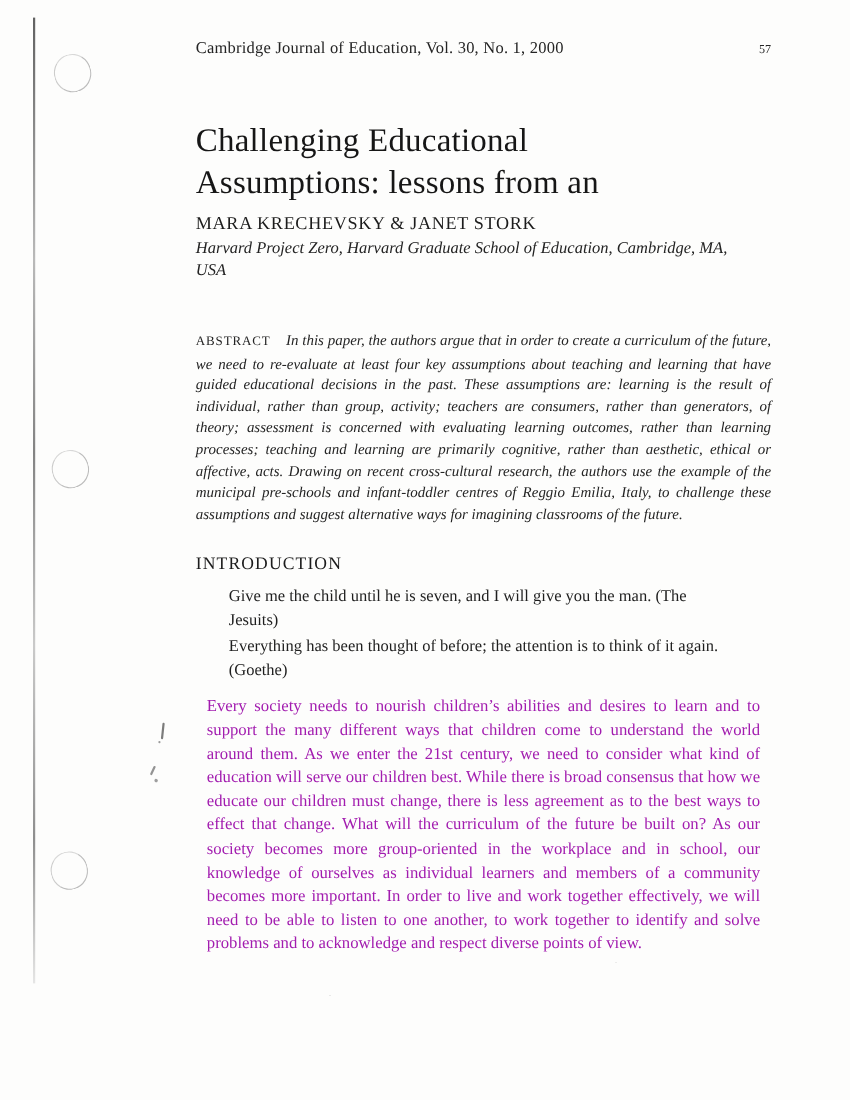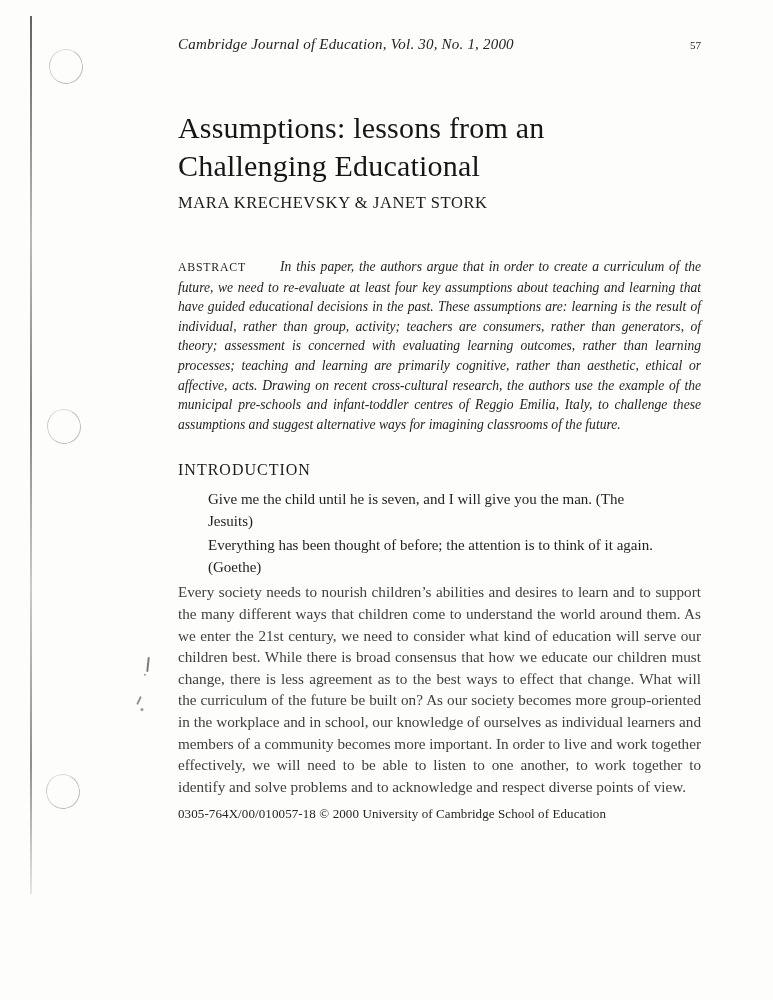--- a/index.html
+++ b/index.html
@@ -63,21 +63,21 @@
     width: 2.5px; height: 2.5px; background: rgba(95,95,95,.6); border-radius: 50%;
   }
 
   .content {
     position: absolute; left: 178px; top: 36px; width: 523px;
   }
   .header-row {
     display: flex; justify-content: space-between; align-items: baseline;
   }
   .journal-line {
-    font-style: italic; font-size: 15px; color: #242424; letter-spacing: 0.2px;
+    font-size: 15px; color: #242424; letter-spacing: 0.2px;
   }
   .page-num { font-size: 11px; color: #242424; }
 
   .article-title {
     margin-top: 56px;
     font-size: 30px; line-height: 38px; font-weight: 400;
     color: #161616; letter-spacing: 0.2px;
   }
   .authors {
     margin-top: 8px;
@@ -88,37 +88,37 @@
     font-style: italic; font-size: 15px; line-height: 20px; color: #232323;
   }
 
   .abstract {
     margin-top: 44px;
     font-style: italic; font-size: 13.6px; line-height: 19.6px;
     text-align: justify; color: #242424;
   }
   .abstract-label {
     font-style: normal; font-size: 11.8px; letter-spacing: 0.8px;
-    margin-right: 34px; color: #242424;
+    margin-right: 14px; color: #242424;
   }
 
   .section-heading {
     margin-top: 27px;
     font-size: 16px; letter-spacing: 1px; font-weight: 400; color: #1c1c1c;
   }
 
   .quote-block { margin-top: 10px; margin-left: 30px; width: 446px; }
   .quote {
     font-size: 15px; line-height: 21.5px; color: #1f1f1f;
     text-align: left; margin: 0 0 3px 0;
   }
 
   .body-para {
-    margin: 0; font-size: 15.2px; line-height: 21.6px;
-    text-align: justify; color: #404040;
+    margin: 10px; font-size: 15.2px; line-height: 21.6px;
+    text-align: justify; color: #a21caf;
   }
   .body-para.indented { text-indent: 30px; }
 
   .footer-line {
     margin-top: 9px; font-size: 13px; color: #242424; letter-spacing: 0.1px;
   }
 </style>
 </head>
 <body>
 
@@ -131,34 +131,37 @@
 <div class="margin-mark-2"></div>
 
 <div class="content">
 
   <div class="header-row">
     <span class="journal-line">Cambridge Journal of Education, Vol. 30, No. 1, 2000</span>
     <span class="page-num">57</span>
   </div>
 
   <div class="article-title">
+    <div>Challenging Educational</div>
     <div>Assumptions: lessons from an</div>
-    <div>Challenging Educational</div>
   </div>
 
   <div class="authors">MARA KRECHEVSKY &amp; JANET STORK</div>
 
+  <div class="affiliation">
+    <div>Harvard Project Zero, Harvard Graduate School of Education, Cambridge, MA,</div>
+    <div>USA</div>
+  </div>
 
   <p class="abstract"><span class="abstract-label">ABSTRACT</span><span>In this paper, the authors argue that in order to create a curriculum of the future, we need to re-evaluate at least four key assumptions about teaching and learning that have guided educational decisions in the past. These assumptions are: learning is the result of individual, rather than group, activity; teachers are consumers, rather than generators, of theory; assessment is concerned with evaluating learning outcomes, rather than learning processes; teaching and learning are primarily cognitive, rather than aesthetic, ethical or affective, acts. Drawing on recent cross-cultural research, the authors use the example of the municipal pre-schools and infant-toddler centres of Reggio Emilia, Italy, to challenge these assumptions and suggest alternative ways for imagining classrooms of the future.</span></p>
 
   <div class="section-heading">INTRODUCTION</div>
 
   <div class="quote-block">
     <p class="quote">Give me the child until he is seven, and I will give you the man. (The Jesuits)</p>
     <p class="quote">Everything has been thought of before; the attention is to think of it again. (Goethe)</p>
   </div>
 
   <p class="body-para">Every society needs to nourish children’s abilities and desires to learn and to support the many different ways that children come to understand the world around them. As we enter the 21st century, we need to consider what kind of education will serve our children best. While there is broad consensus that how we educate our children must change, there is less agreement as to the best ways to effect that change. What will the curriculum of the future be built on? As our society becomes more group-oriented in the workplace and in school, our knowledge of ourselves as individual learners and members of a community becomes more important. In order to live and work together effectively, we will need to be able to listen to one another, to work together to identify and solve problems and to acknowledge and respect diverse points of view.</p>
 
 
-  <div class="footer-line">0305-764X/00/010057-18 © 2000 University of Cambridge School of Education</div>
 
 </div>
 
 </body></html>

